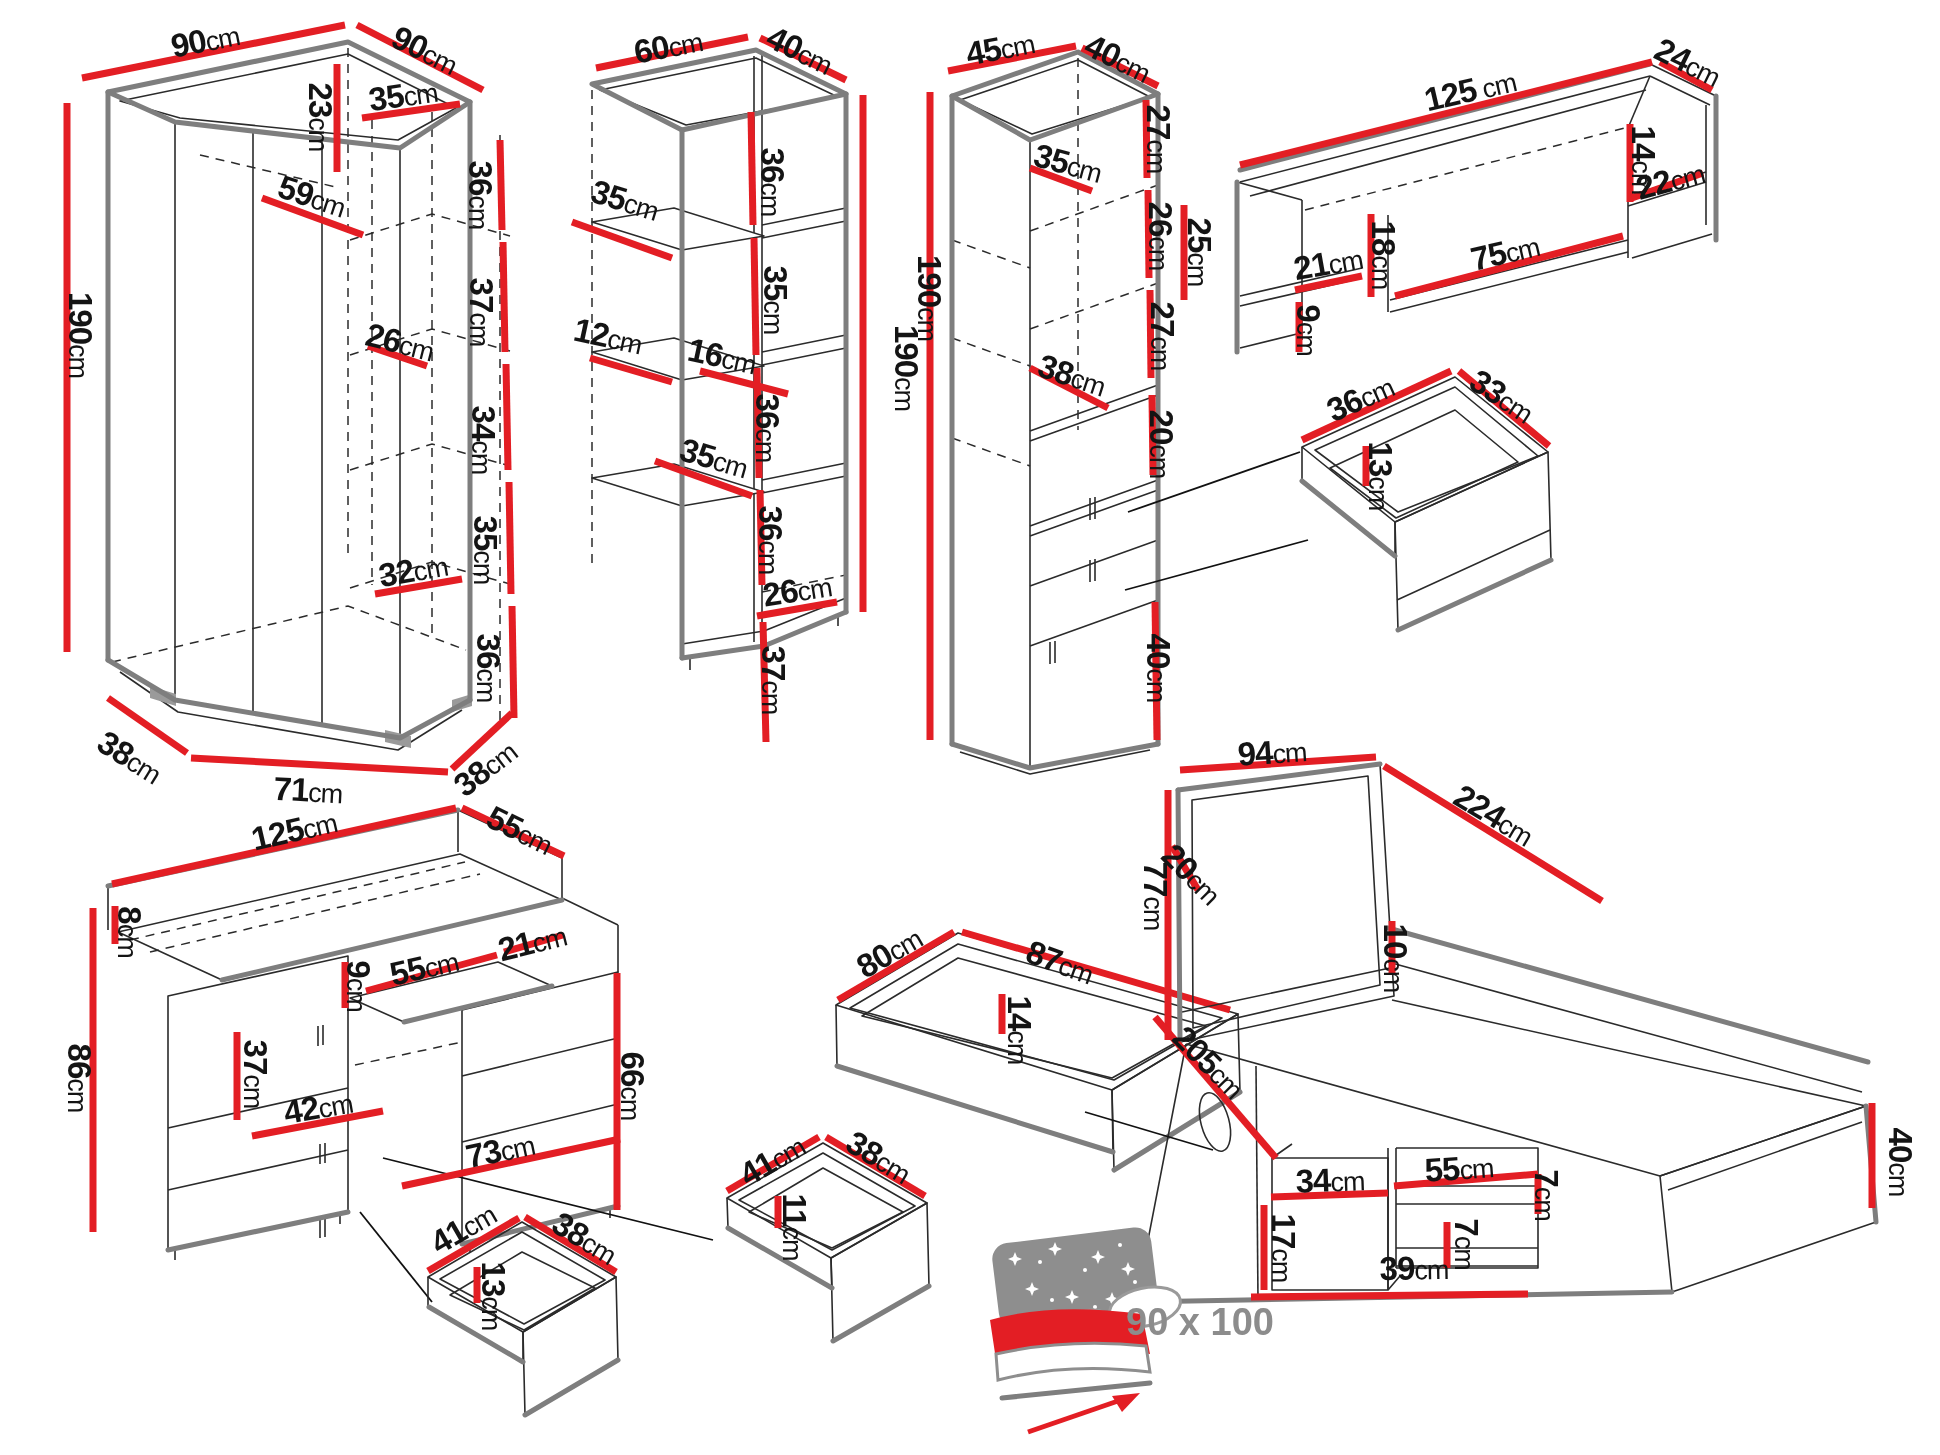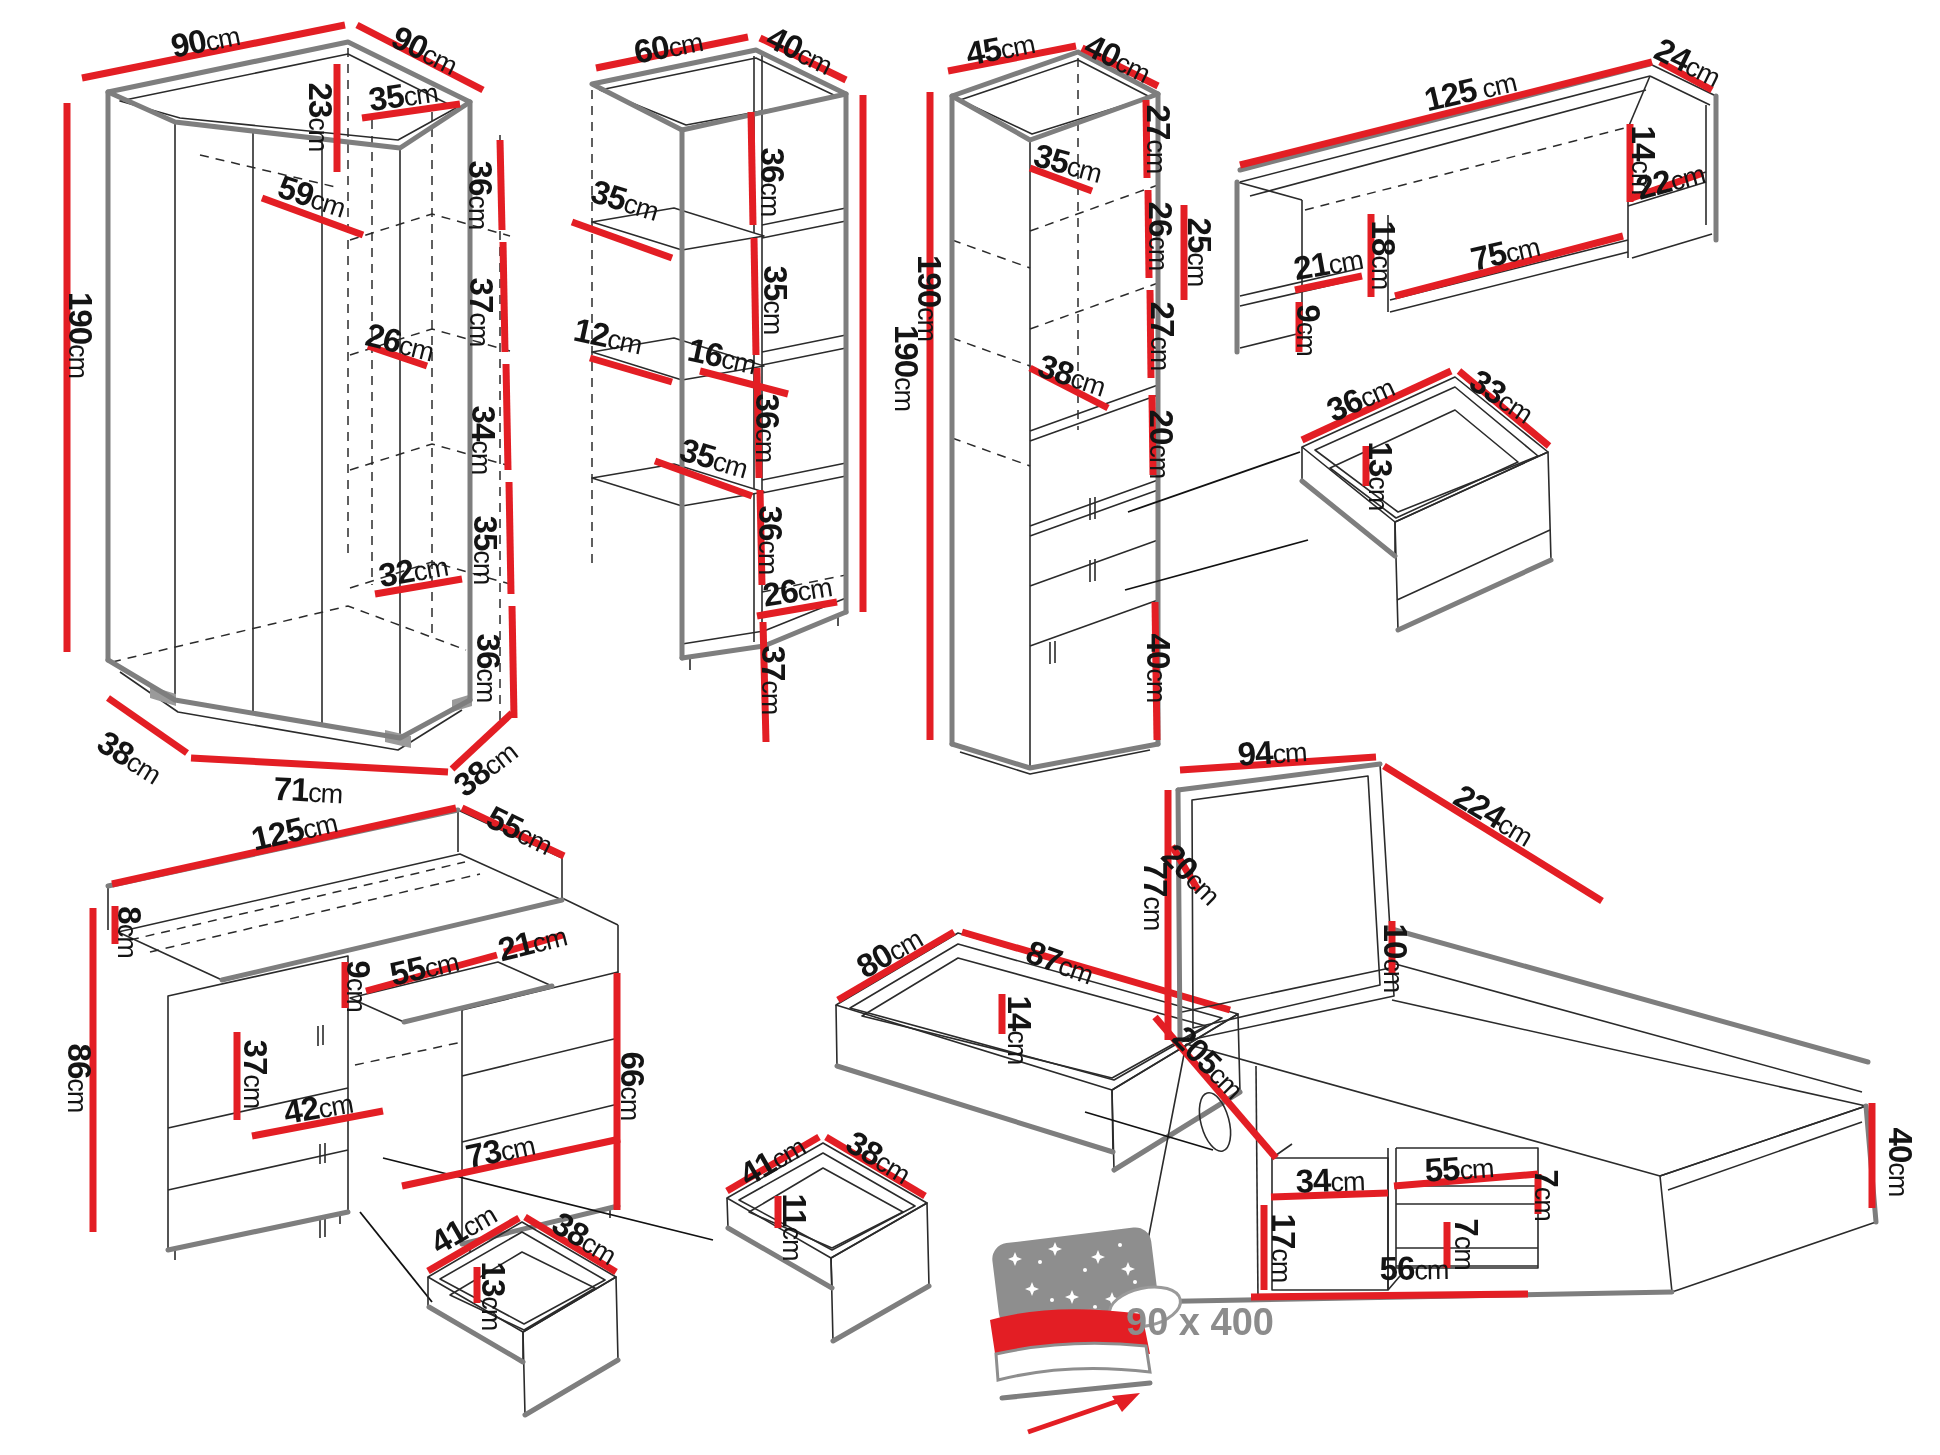--- a/index.html
+++ b/index.html
@@ -412,17 +412,17 @@
       <div class="lbl" style="left: 1494px; top: 815px; font-size: 33px; transform: translate(-50%, -50%) rotate(31deg);"><span class="v">224</span><span class="u">cm</span></div>
       <div class="lbl" style="left: 1155px; top: 896px; font-size: 33px; transform: translate(-50%, -50%) rotate(90deg);"><span class="v">77</span><span class="u">cm</span></div>
       <div class="lbl" style="left: 1192px; top: 874px; font-size: 33px; transform: translate(-50%, -50%) rotate(45deg);"><span class="v">20</span><span class="u">cm</span></div>
       <div class="lbl" style="left: 1395px; top: 958px; font-size: 33px; transform: translate(-50%, -50%) rotate(90deg);"><span class="v">10</span><span class="u">cm</span></div>
       <div class="lbl" style="left: 1209px; top: 1062px; font-size: 33px; transform: translate(-50%, -50%) rotate(45deg);"><span class="v">205</span><span class="u">cm</span></div>
       <div class="lbl" style="left: 1330px; top: 1180px; font-size: 33px; transform: translate(-50%, -50%) rotate(-2deg);"><span class="v">34</span><span class="u">cm</span></div>
       <div class="lbl" style="left: 1459px; top: 1168px; font-size: 33px; transform: translate(-50%, -50%) rotate(-4deg);"><span class="v">55</span><span class="u">cm</span></div>
       <div class="lbl" style="left: 1546px; top: 1195px; font-size: 33px; transform: translate(-50%, -50%) rotate(90deg);"><span class="v">7</span><span class="u">cm</span></div>
       <div class="lbl" style="left: 1466px; top: 1244px; font-size: 33px; transform: translate(-50%, -50%) rotate(90deg);"><span class="v">7</span><span class="u">cm</span></div>
       <div class="lbl" style="left: 1283px; top: 1248px; font-size: 33px; transform: translate(-50%, -50%) rotate(90deg);"><span class="v">17</span><span class="u">cm</span></div>
-      <div class="lbl" style="left: 1414px; top: 1268px; font-size: 33px; transform: translate(-50%, -50%) rotate(-1deg);"><span class="v">56</span><span class="u">cm</span></div>
+      <div class="lbl" style="left: 1414px; top: 1268px; font-size: 33px; transform: translate(-50%, -50%) rotate(-1deg);"><span class="v">39</span><span class="u">cm</span></div>
       <div class="lbl" style="left: 1900px; top: 1162px; font-size: 33px; transform: translate(-50%, -50%) rotate(90deg);"><span class="v">40</span><span class="u">cm</span></div>
-      <div class="lbl note" style="left: 1200px; top: 1322px; font-size: 38px; transform: translate(-50%, -50%) rotate(0deg);"><span class="v">90 x 400</span><span class="u"></span></div>
+      <div class="lbl note" style="left: 1200px; top: 1322px; font-size: 38px; transform: translate(-50%, -50%) rotate(0deg);"><span class="v">90 x 100</span><span class="u"></span></div>
     </div>
 </div>
 
 </body></html>

